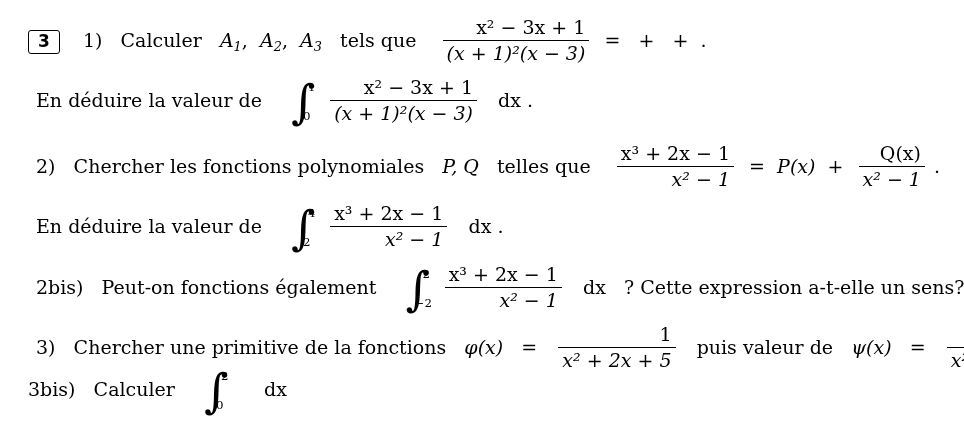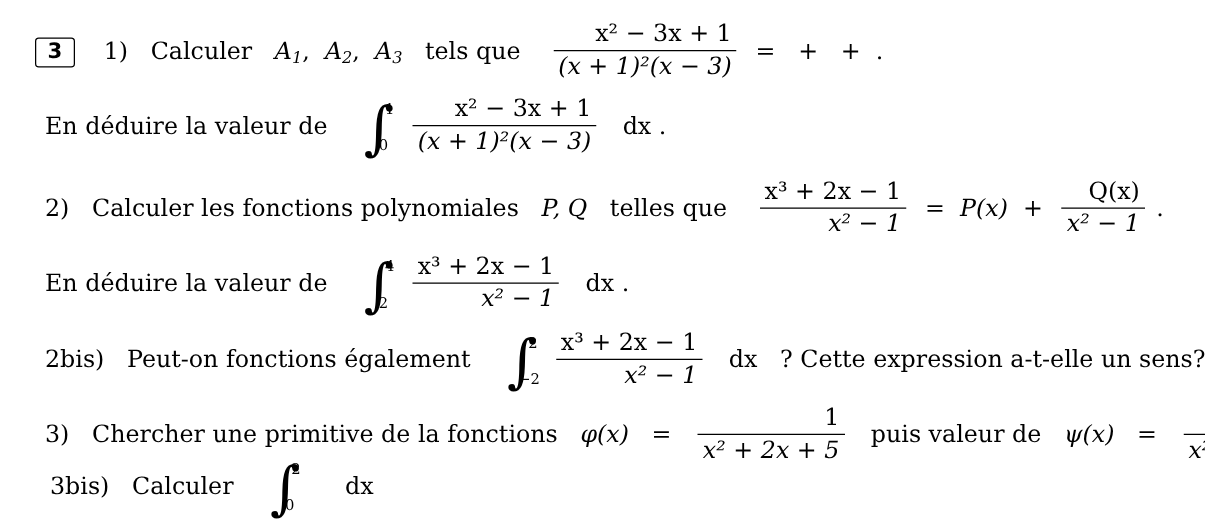--- a/index.html
+++ b/index.html
@@ -150,21 +150,21 @@
       <span class="den">(x + 1)²(x − 3)</span>
     </span>
     <span class="sp"></span>
     <span class="txt">dx</span>
     <span class="mo">.</span>
   </div>
 
   <div class="row" style="left:36px; top:144px;">
     <span class="txt">2)</span>
     <span class="sp"></span>
-    <span class="txt">Calculer les fonctions polynomiales</span>
+    <span class="txt">Chercher les fonctions polynomiales</span>
     <span class="sp"></span>
     <span class="mi">P, Q</span>
     <span class="sp"></span>
     <span class="txt">telles que</span>
     <span class="sp2"></span>
     <span class="frac">
       <span class="num">x³ + 2x − 1</span>
       <span class="den">x² − 1</span>
     </span>
     <span class="mo">&nbsp;=&nbsp;</span>
@@ -234,21 +234,21 @@
     <span class="sp"></span>
     <span class="mo">=</span>
     <span class="sp"></span>
     <span class="frac">
       <span class="num">x</span>
       <span class="den">x² + 2x + 5</span>
     </span>
     
   </div>
 
-  <div class="row" style="left:40px; top:378px;">
+  <div class="row" style="left:28px; top:378px;">
     <span class="txt">3bis)</span>
     <span class="sp"></span>
     <span class="txt">Calculer</span>
     <span class="sp2"></span>
     <span class="intg">
       <span class="sign">∫</span>
       <span class="up">2</span>
       <span class="lo">0</span>
     </span>
     <span class="frac">

